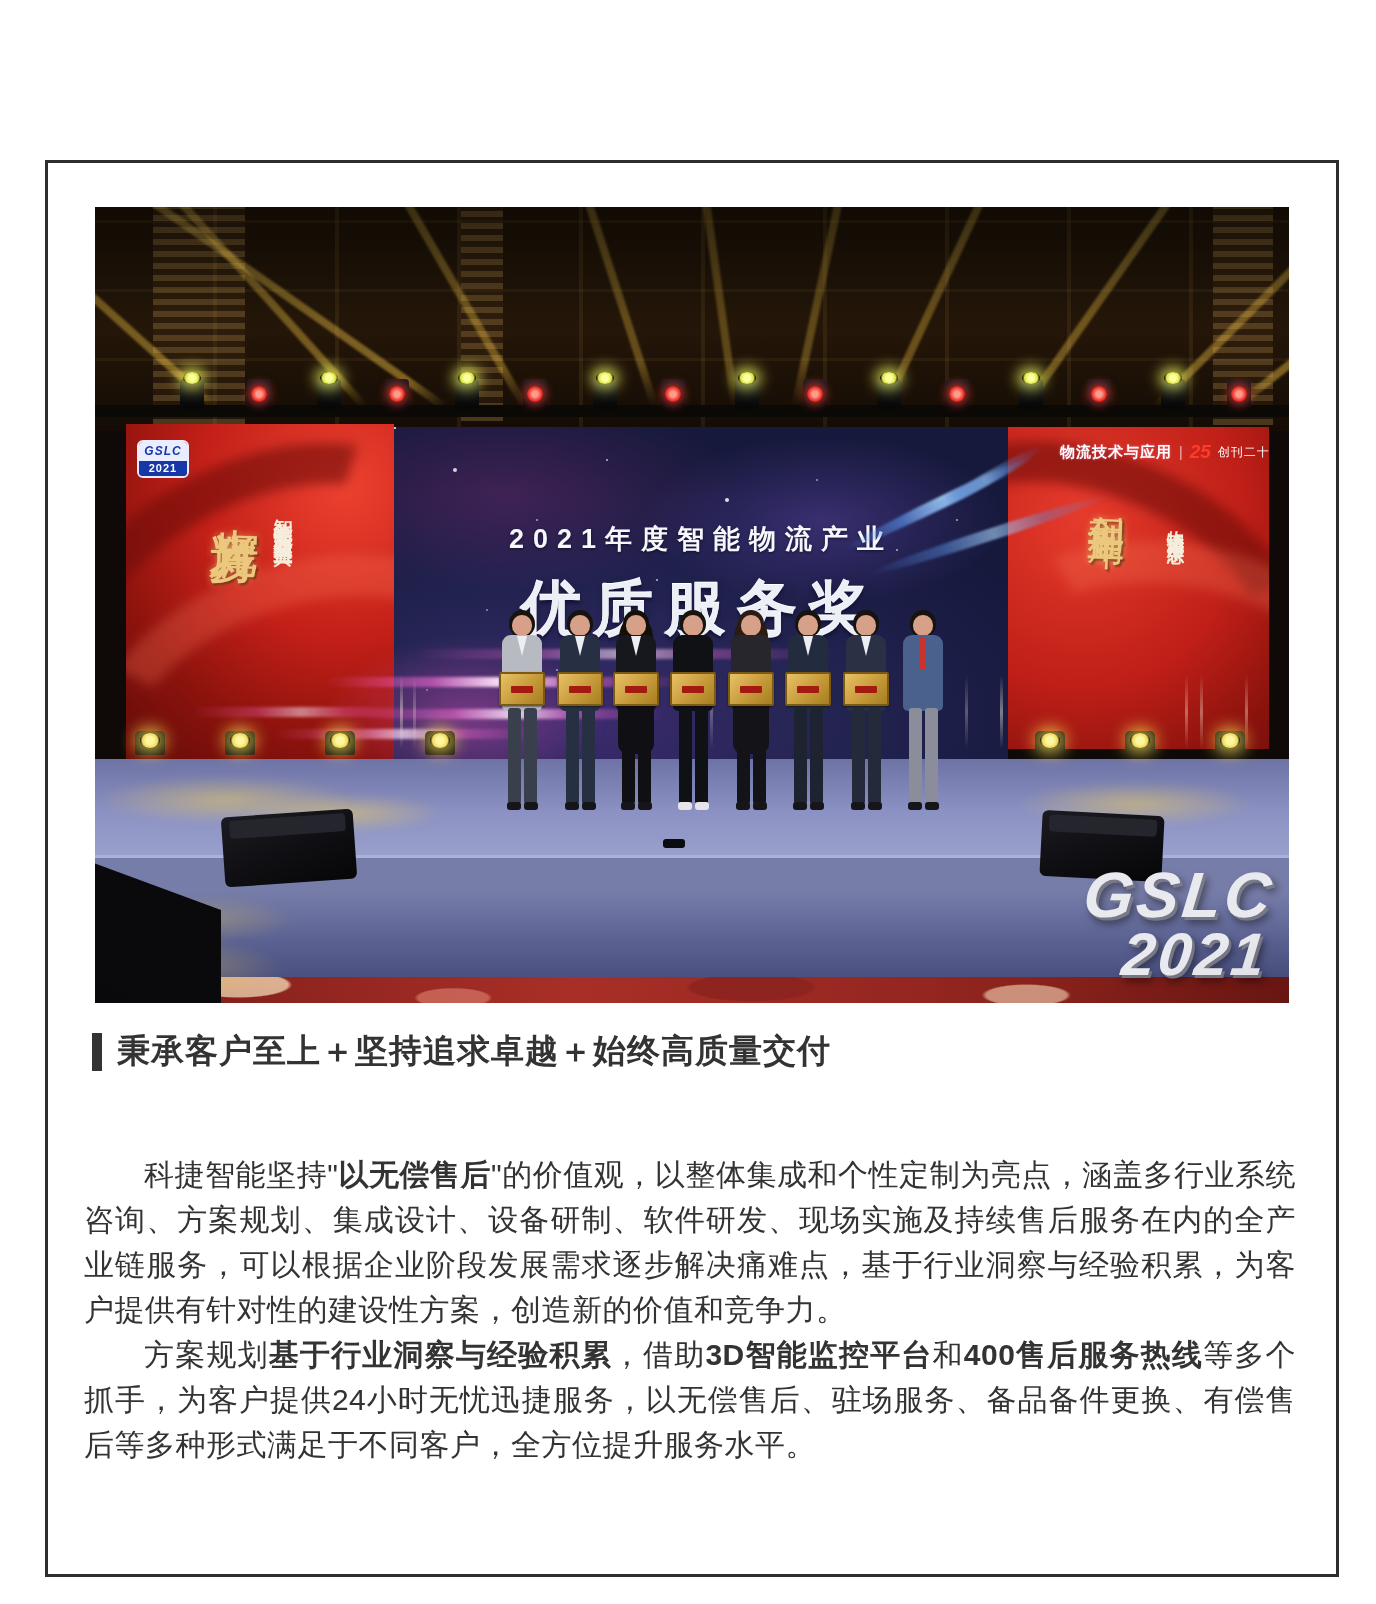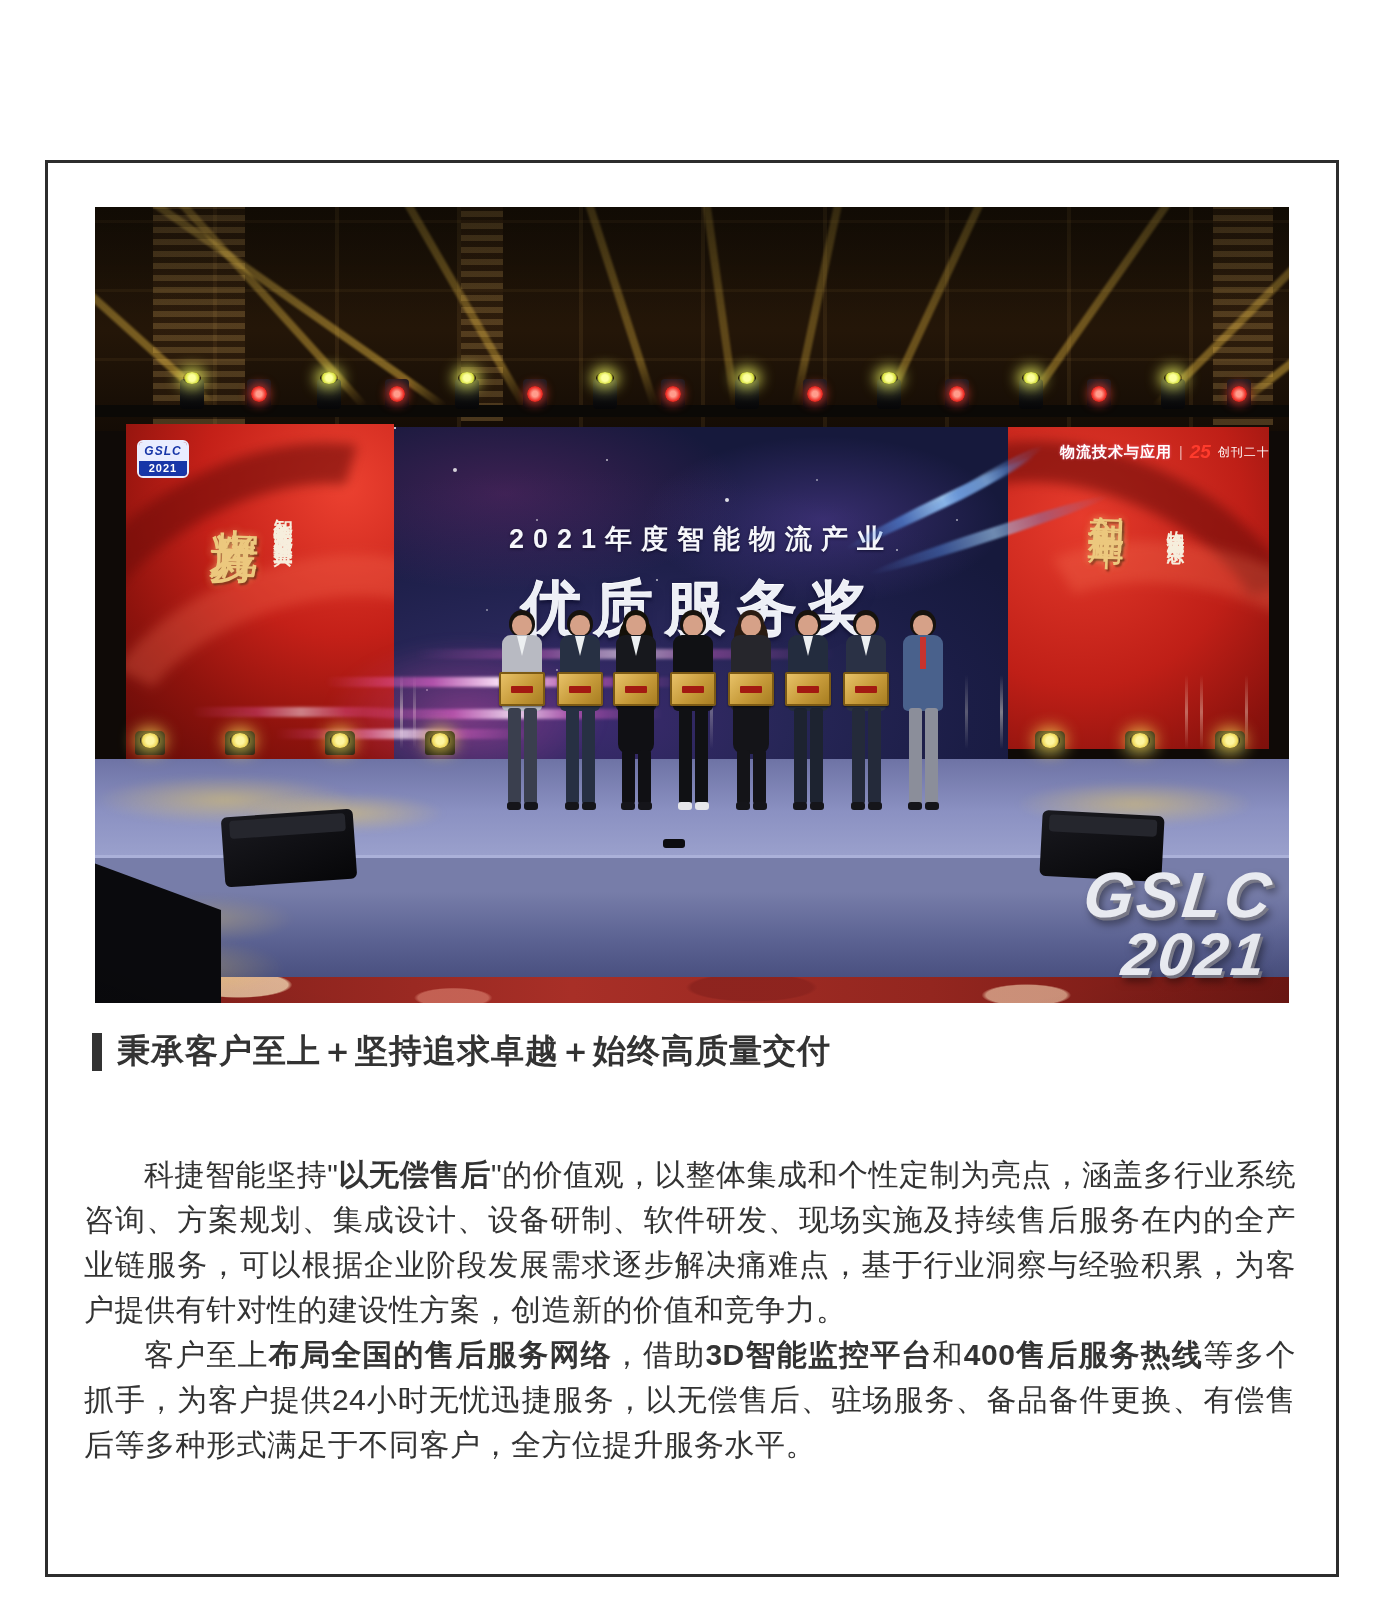--- a/index.html
+++ b/index.html
@@ -370,17 +370,17 @@
       </figure>
 
 
     <h2 class="section-heading">
       <span class="bar"></span>
       <span class="txt">秉承客户至上＋坚持追求卓越＋始终高质量交付</span>
     </h2>
 
     <div class="body-wrap">
       <p class="body-para"><span>科捷智能坚持"</span><b>以无偿售后</b><span>"的价值观，以整体集成和个性定制为亮点，涵盖多行业系统咨询、方案规划、集成设计、设备研制、软件研发、现场实施及持续售后服务在内的全产业链服务，可以根据企业阶段发展需求逐步解决痛难点，基于行业洞察与经验积累，为客户提供有针对性的建设性方案，创造新的价值和竞争力。</span></p>
-      <p class="body-para"><span>客户至上</span><b>布局全国的售后服务网络</b><span>，借助</span><b>3D智能监控平台</b><span>和</span><b>400售后服务热线</b><span>等多个抓手，为客户提供24小时无忧迅捷服务，以无偿售后、驻场服务、备品备件更换、有偿售后等多种形式满足于不同客户，全方位提升服务水平。</span></p>
+      <p class="body-para"><span>方案规划</span><b>基于行业洞察与经验积累</b><span>，借助</span><b>3D智能监控平台</b><span>和</span><b>400售后服务热线</b><span>等多个抓手，为客户提供24小时无忧迅捷服务，以无偿售后、驻场服务、备品备件更换、有偿售后等多种形式满足于不同客户，全方位提升服务水平。</span></p>
     </div>
 
   </div>
 </div>
 
 </body></html>

